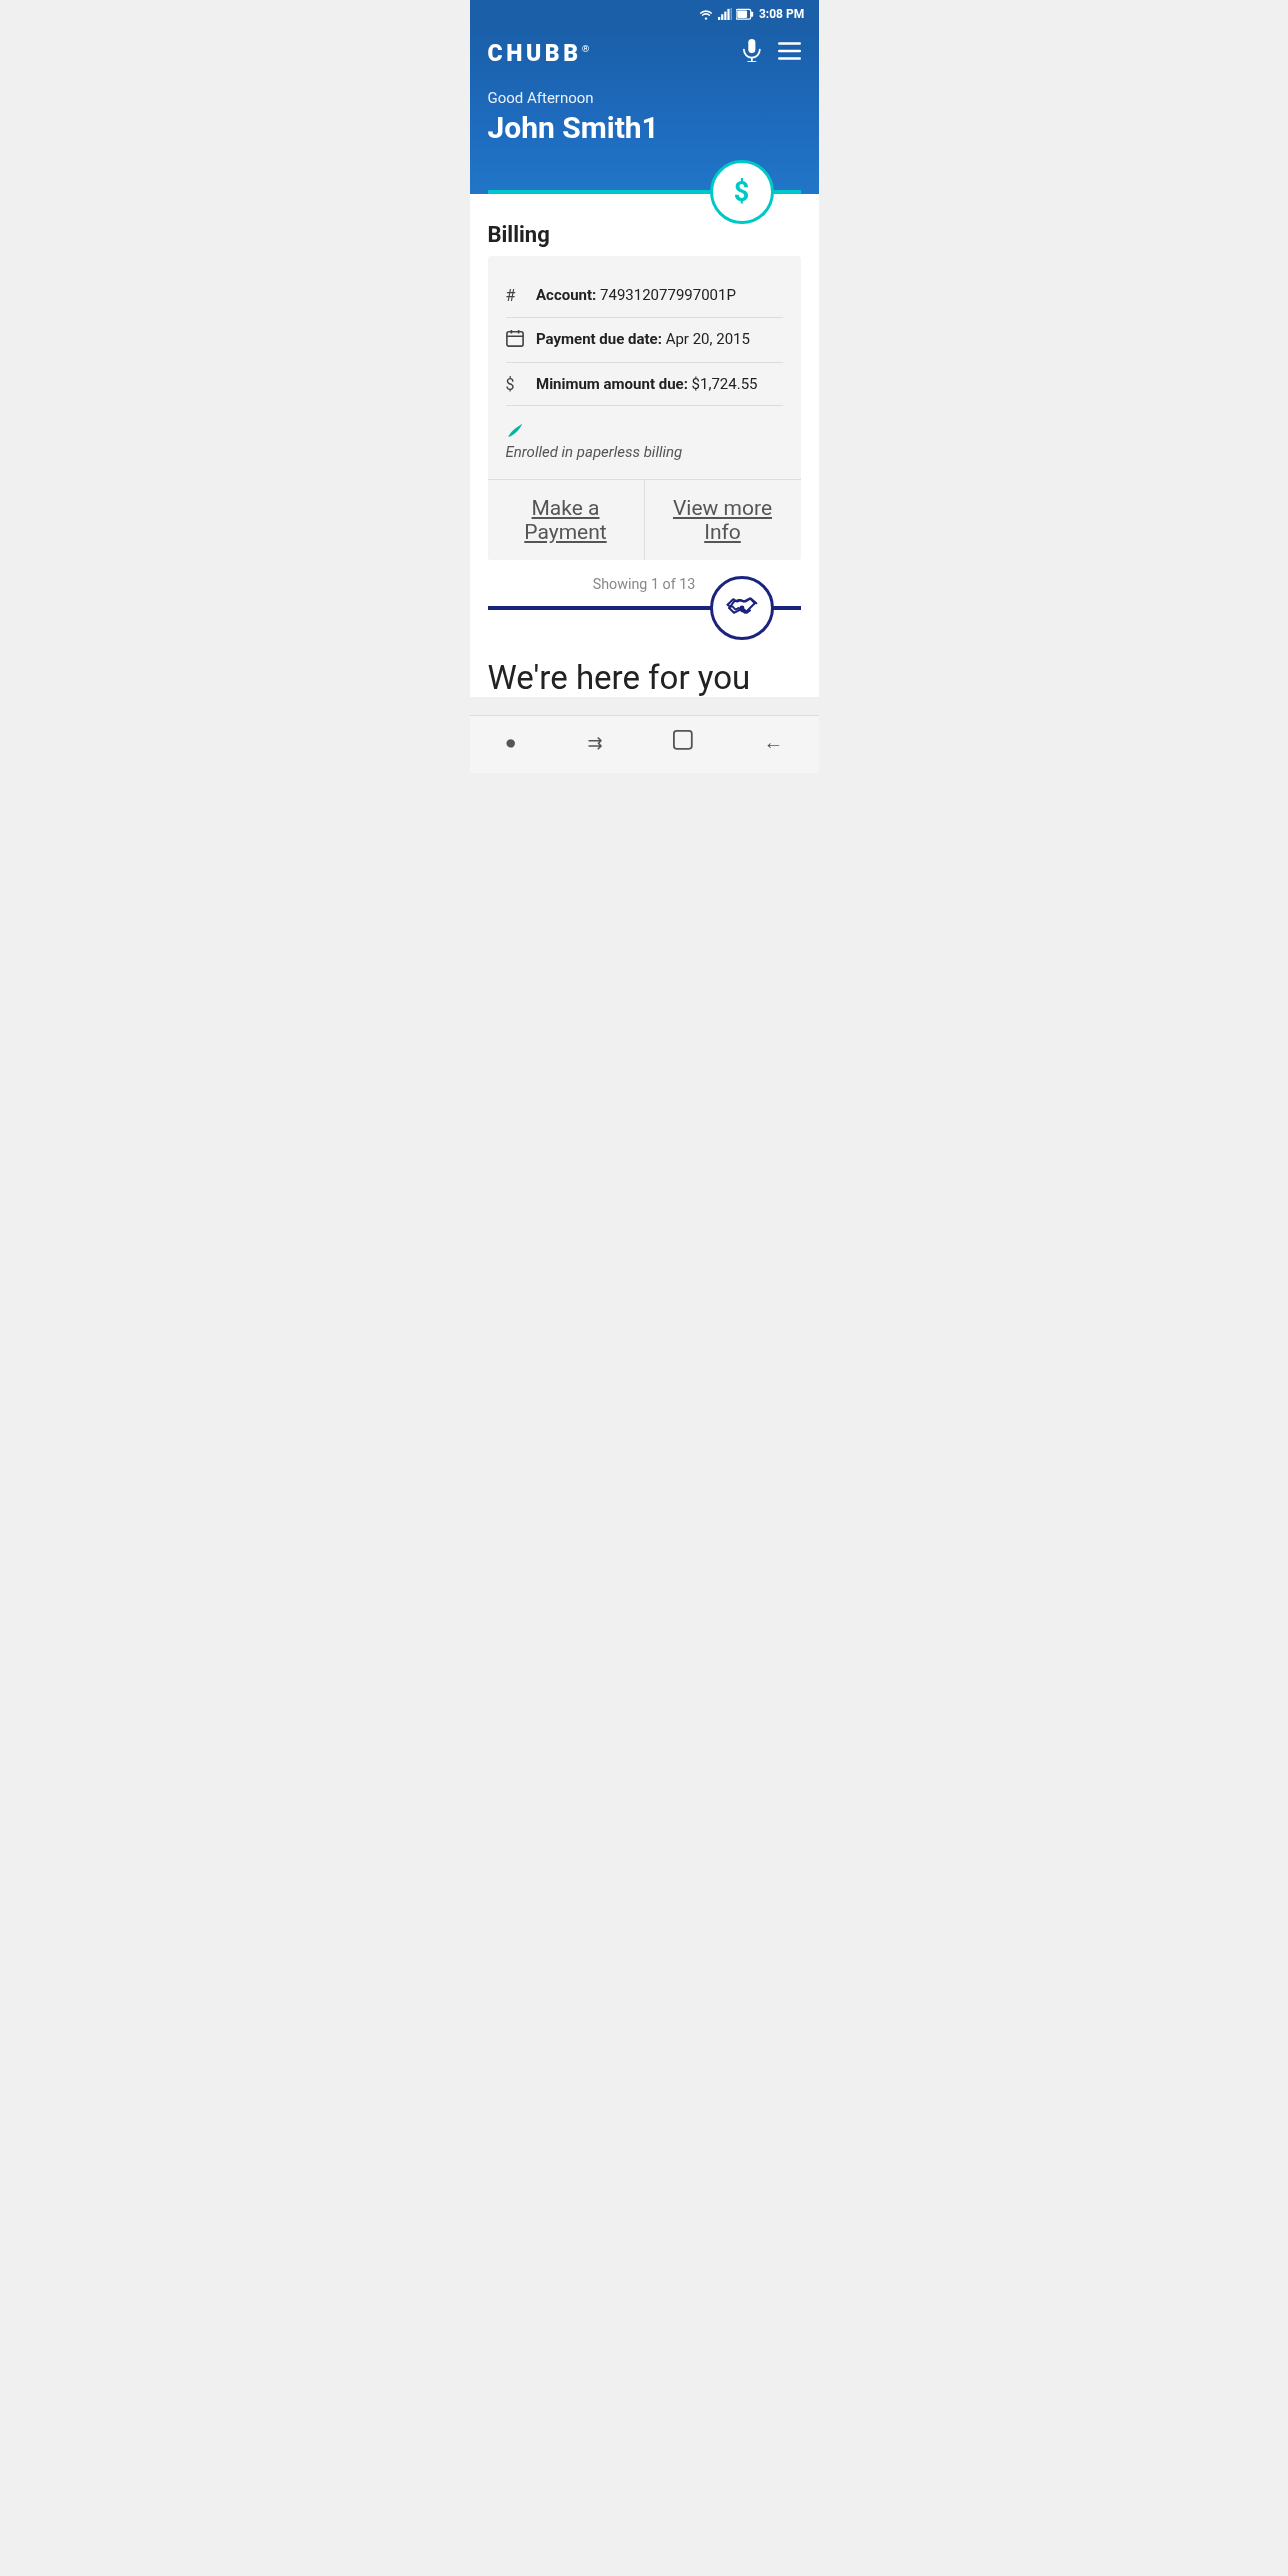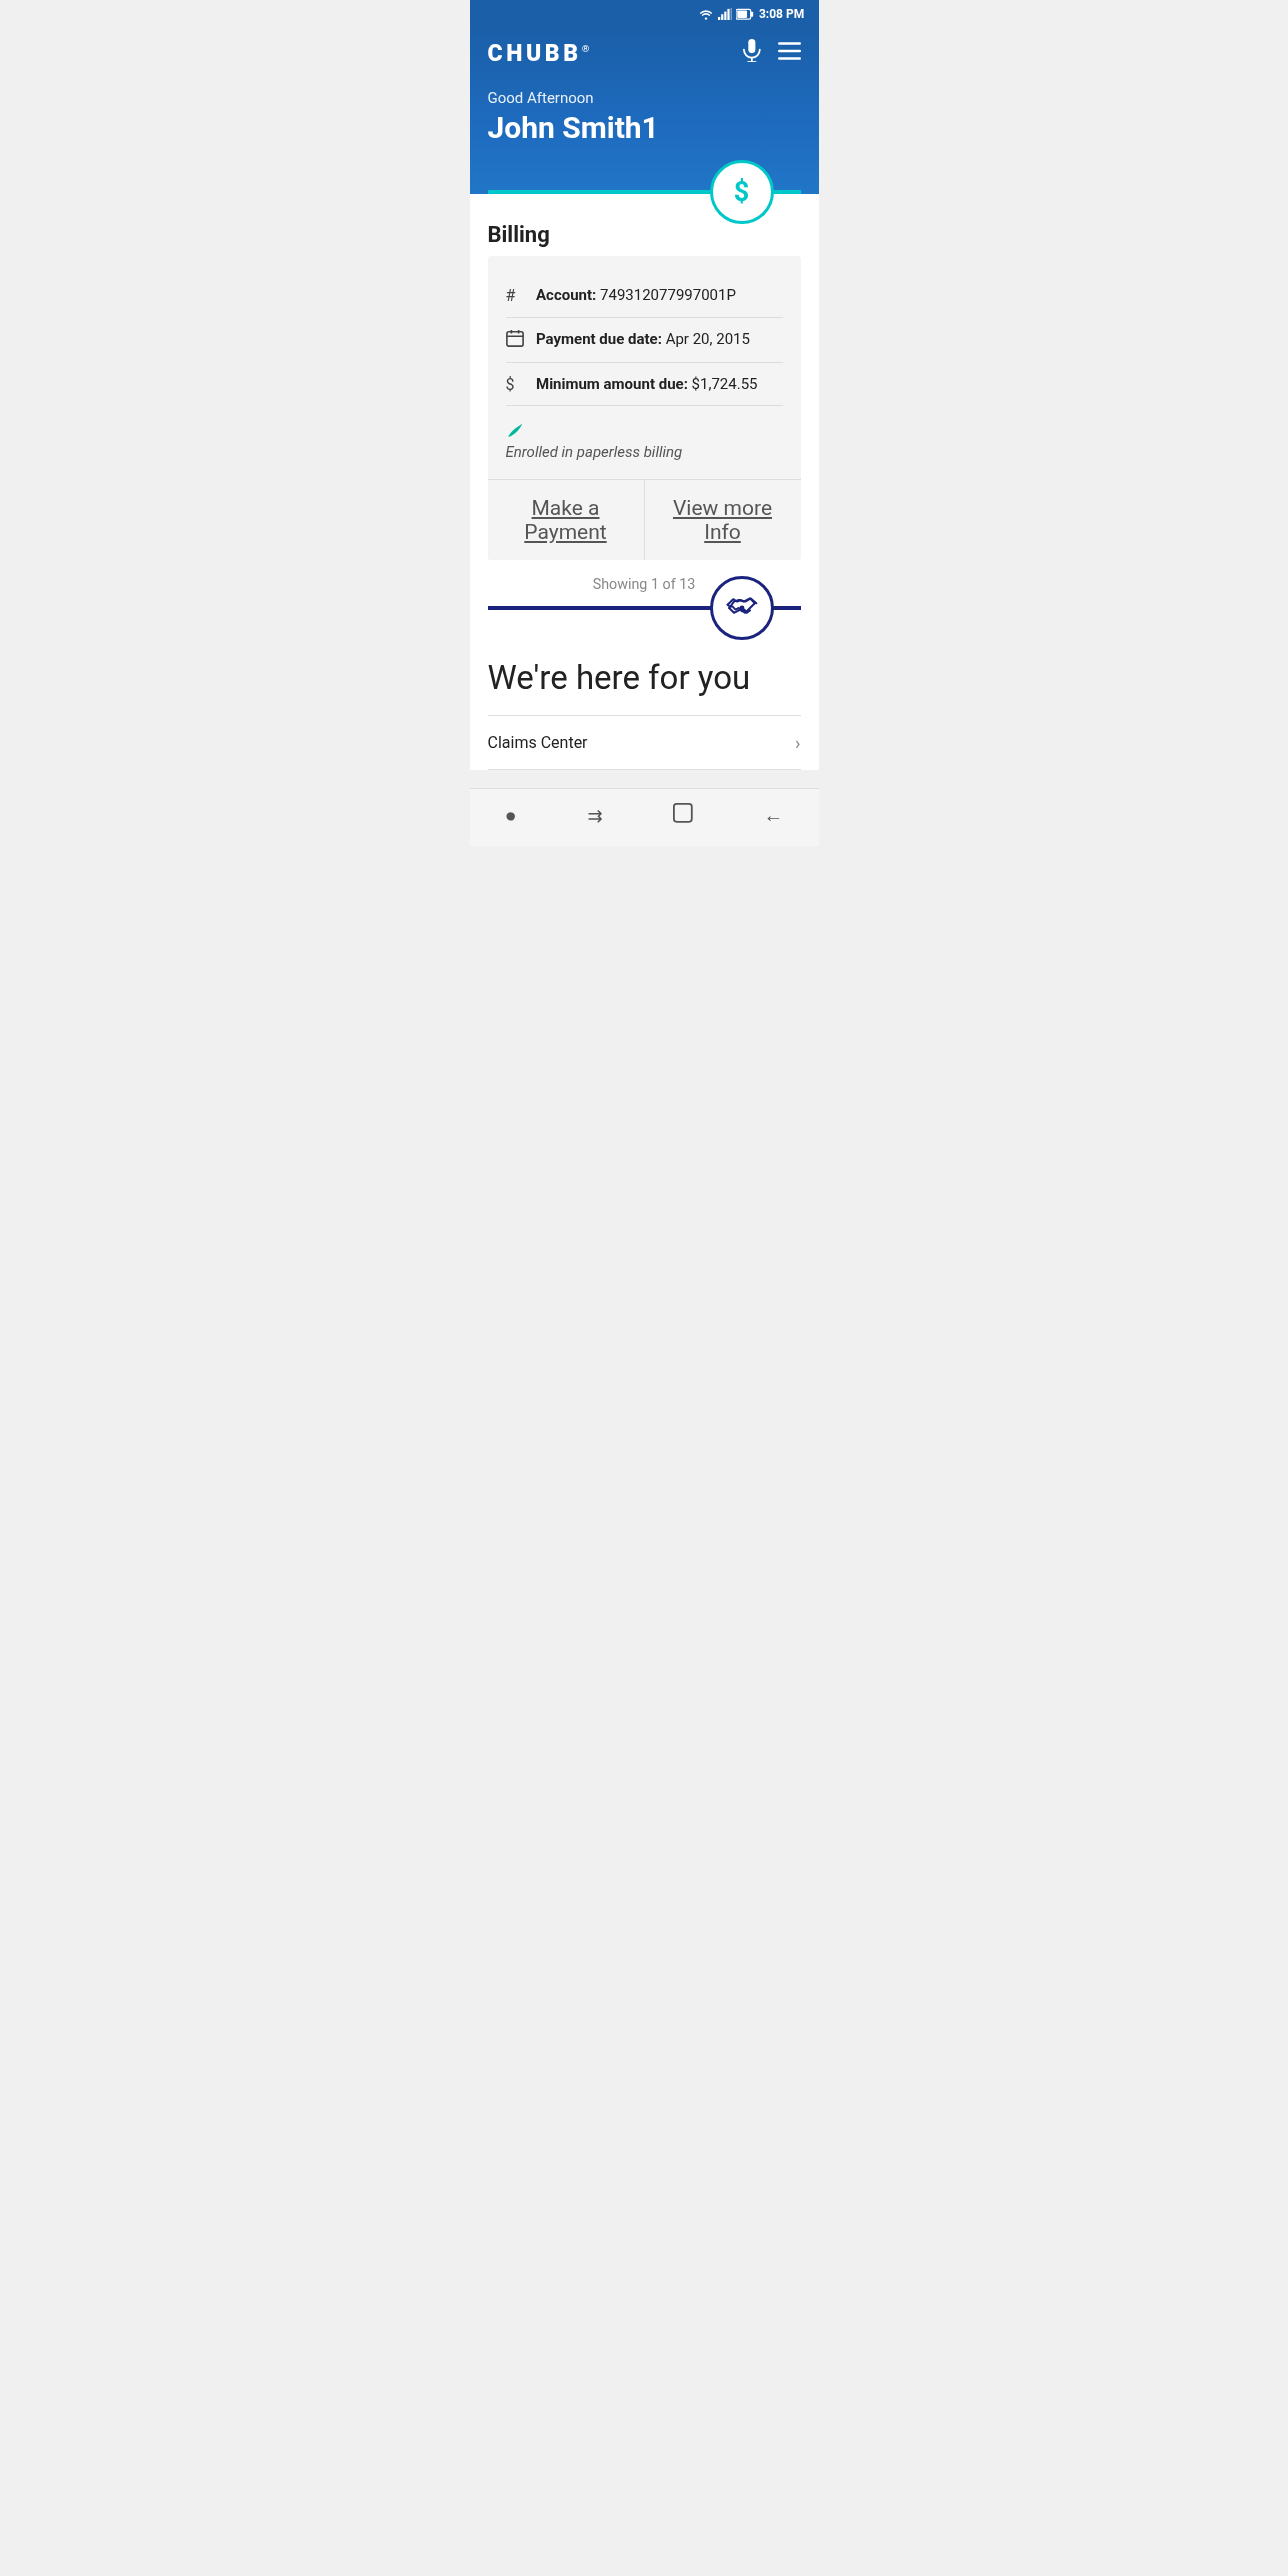--- a/index.html
+++ b/index.html
@@ -441,24 +441,20 @@
           <circle cx="16" cy="12" r="3" fill="#1a237e"></circle>
         </g>
       </svg>
     </div>
   </div>
 </div>
 
 <div class="here-section" style="padding-top: 27px;">
   <h2 class="here-title">We're here for you</h2>
 
-  <div class="claims-row">
-    <span class="claims-text">Claims Center</span>
-    <span class="chevron-right">›</span>
-  </div>
 </div>
 
 <div class="bottom-nav">
   <span class="nav-icon">●</span>
   <span class="nav-icon" style="font-size:18px;">⇉</span>
   <span class="nav-icon">
     <svg width="19.7" height="19.7" viewBox="0 0 22 22" fill="none">
       <rect x="1" y="1" width="20" height="20" rx="3" stroke="#555" stroke-width="2"></rect>
     </svg>
   </span>

